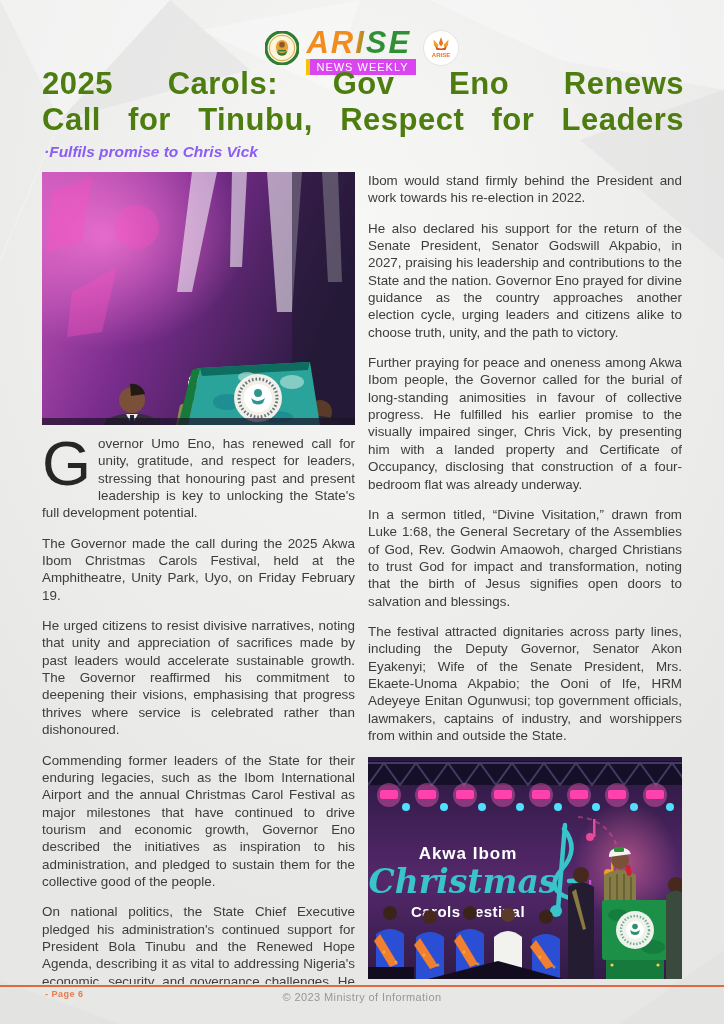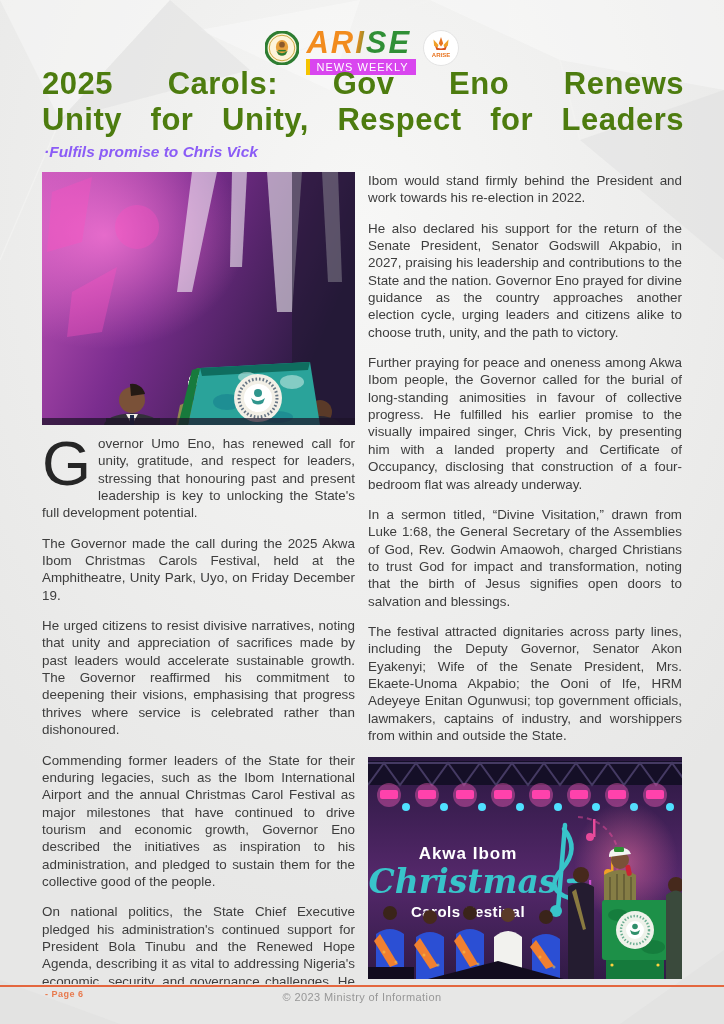--- a/index.html
+++ b/index.html
@@ -135,21 +135,21 @@
         <path d="M10.5 9.5 l5 5.5 -1 3 -3.4 -2.2 z" fill="#f0a028"></path>
         <path d="M25.5 9.5 l-5 5.5 1 3 3.4 -2.2 z" fill="#f0a028"></path>
         <path d="M12 16 q6 5 12 0 l-1.5 4 h-9 z" fill="#d8531e"></path>
       </g>
       <text x="18" y="26.5" text-anchor="middle" font-size="6" font-weight="bold" fill="#e8731e" font-family="Liberation Sans, sans-serif">ARISE</text>
     </svg>
   </div>
 
   <div class="headline">
     <div class="hl">2025 Carols: Gov Eno Renews</div>
-    <div class="hl">Unity for Unity, Respect for Leaders</div>
+    <div class="hl">Call for Tinubu, Respect for Leaders</div>
   </div>
   <div class="subtitle">·Fulfils promise to Chris Vick</div>
 
   <div class="columns">
 
     <div class="col left">
 
       <figure class="photo">
         <svg width="313" height="253" viewBox="0 0 313 253">
           <defs>
@@ -226,21 +226,21 @@
               <circle cx="216" cy="226" r="14" fill="#ffffff"></circle>
               <path d="M209 226 q7 6 14 0 l-2 5 q-5 3 -10 0 z" fill="#2f958d"></path>
               <circle cx="216" cy="221" r="4" fill="#2f958d"></circle>
             </g>
           </g>
           <rect y="246" width="313" height="7" fill="#1c1228" opacity="0.7"></rect>
         </svg>
       </figure>
 
       <p><span class="dropcap">G</span><span>overnor Umo Eno, has renewed call for unity, gratitude, and respect for leaders, stressing that honouring past and present leadership is key to unlocking the State's full development potential.</span></p>
-      <p>The Governor made the call during the 2025 Akwa Ibom Christmas Carols Festival, held at the Amphitheatre, Unity Park, Uyo, on Friday December 19.</p>
+      <p>The Governor made the call during the 2025 Akwa Ibom Christmas Carols Festival, held at the Amphitheatre, Unity Park, Uyo, on Friday February 19.</p>
       <p>He urged citizens to resist divisive narratives, noting that unity and appreciation of sacrifices made by past leaders would accelerate sustainable growth. The Governor reaffirmed his commitment to deepening their visions, emphasising that progress thrives where service is celebrated rather than dishonoured.</p>
       <p>Commending former leaders of the State for their enduring legacies, such as the Ibom International Airport and the annual Christmas Carol Festival as major milestones that have continued to drive tourism and economic growth, Governor Eno described the initiatives as inspiration to his administration, and pledged to sustain them for the collective good of the people.</p>
       <p>On national politics, the State Chief Executive pledged his administration's continued support for President Bola Tinubu and the Renewed Hope Agenda, describing it as vital to addressing Nigeria's economic, security, and governance challenges. He assured that Akwa</p>
     </div>
 
     <div class="col right">
       <p>Ibom would stand firmly behind the President and work towards his re-election in 2022.</p>
       <p>He also declared his support for the return of the Senate President, Senator Godswill Akpabio, in 2027, praising his leadership and contributions to the State and the nation. Governor Eno prayed for divine guidance as the country approaches another election cycle, urging leaders and citizens alike to choose truth, unity, and the path to victory.</p>
       <p>Further praying for peace and oneness among Akwa Ibom people, the Governor called for the burial of long-standing animosities in favour of collective progress. He fulfilled his earlier promise to the visually impaired singer, Chris Vick, by presenting him with a landed property and Certificate of Occupancy, disclosing that construction of a four-bedroom flat was already underway.</p>
       <p>In a sermon titled, “Divine Visitation,” drawn from Luke 1:68, the General Secretary of the Assemblies of God, Rev. Godwin Amaowoh, charged Christians to trust God for impact and transformation, noting that the birth of Jesus signifies open doors to salvation and blessings.</p>

